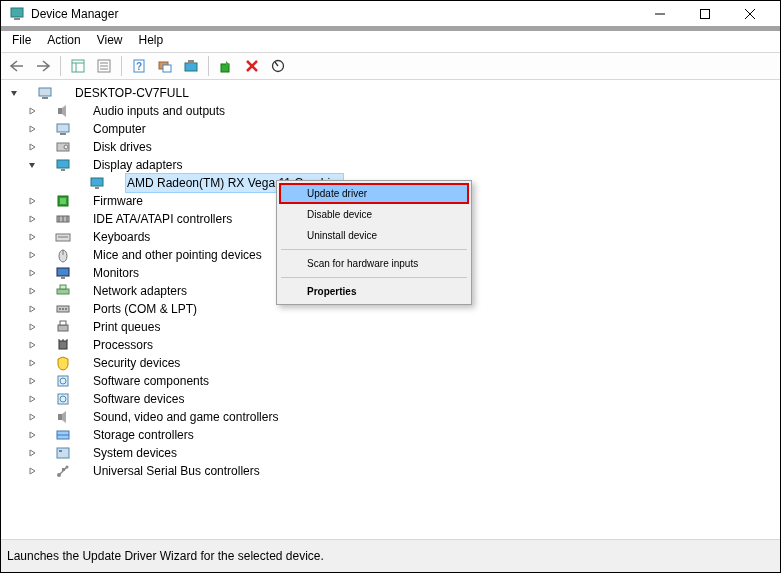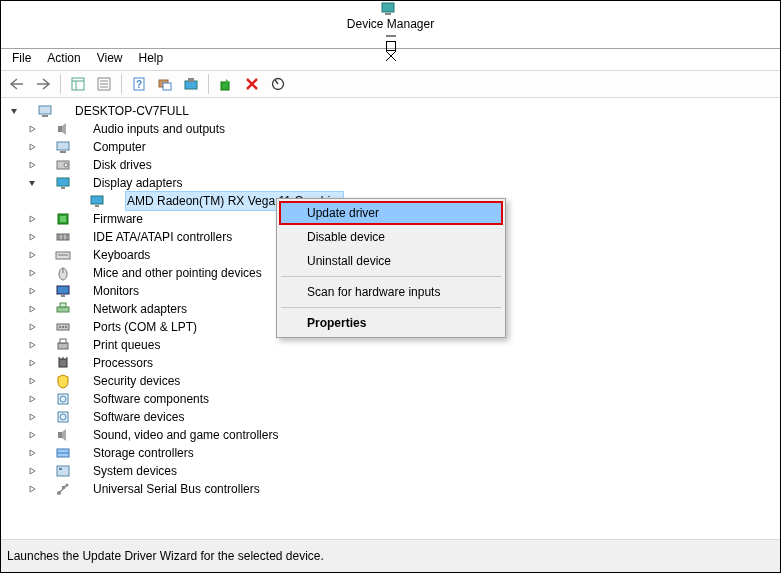--- a/index.html
+++ b/index.html
@@ -10,26 +10,25 @@
     background: #fff;
     color: #000;
     width: 781px;
     height: 573px;
     border: 1px solid #000;
     display: flex;
     flex-direction: column;
     overflow: hidden;
   }
   .titlebar {
-    height: 48px;
+    height: 30px;
     display: flex;
     align-items: center;
     padding: 0 8px;
-    border-bottom: 1px solid #a3a3a3;
-    flex-direction: column;
+    border-bottom: 5px solid #a3a3a3;
   }
   .titlebar .icon { width: 16px; height: 16px; margin-right: 6px; }
   .titlebar .title { flex: 1; }
   .winbtn { width: 45px; height: 30px; display:flex; align-items:center; justify-content:center; }
   .winbtn svg { display:block; }
   .menubar {
     height: 21px;
     display: flex;
     align-items: flex-start;
     padding: 0 4px;
@@ -67,26 +66,26 @@
   .dev-icon svg { display:block; }
   .label { padding:0 2px; }
   .selected .label { background:#cce8ff; border:1px solid #99d1ff; padding:0 1px; }
   .lvl0 { padding-left: 4px; }
   .lvl1 { padding-left: 22px; }
   .lvl2 { padding-left: 56px; }
   .context-menu {
     position: absolute;
     left: 275px;
     top: 100px;
-    width: 230px;
+    width: 196px;
     background: #f0f0f0;
     border: 1px solid #a0a0a0;
     box-shadow: 3px 3px 6px rgba(0,0,0,0.25);
     padding: 2px;
-    font-size: 12px;
+    font-size: 10px;
   }
   .cm-item { padding: 5px 28px; }
   .cm-row-hl { background:#90c8ff; }
   .cm-sep { height:1px; background:#c8c8c8; margin:3px 2px; }
   .cm-item.bold { font-weight:600; }
   .statusbar {
     height: 32px;
     display:flex;
     align-items:center;
     padding: 0 6px;

